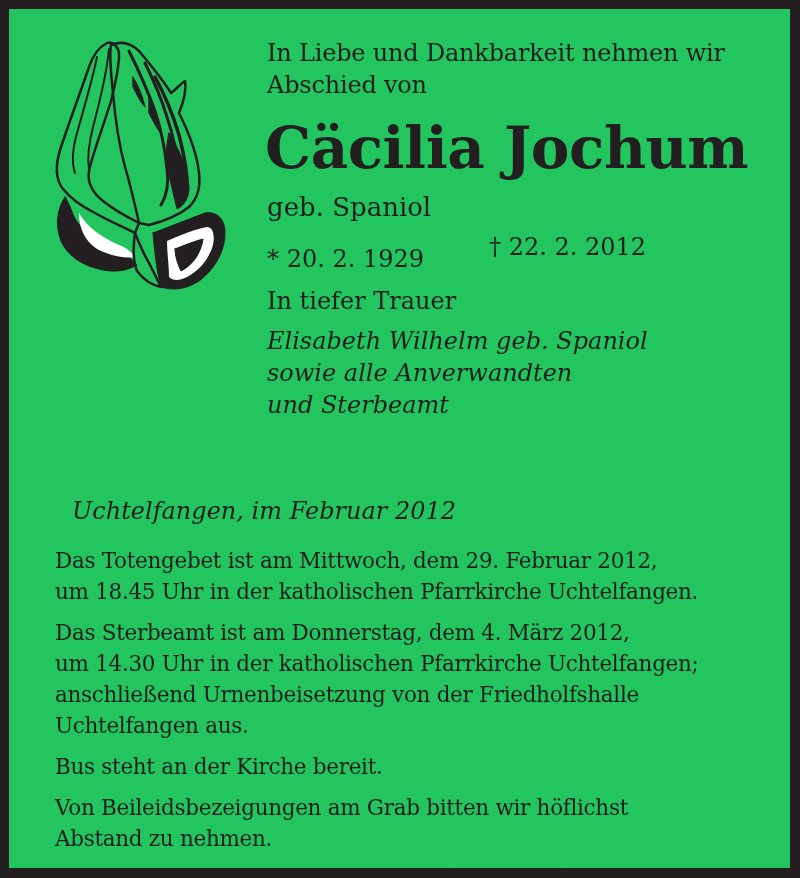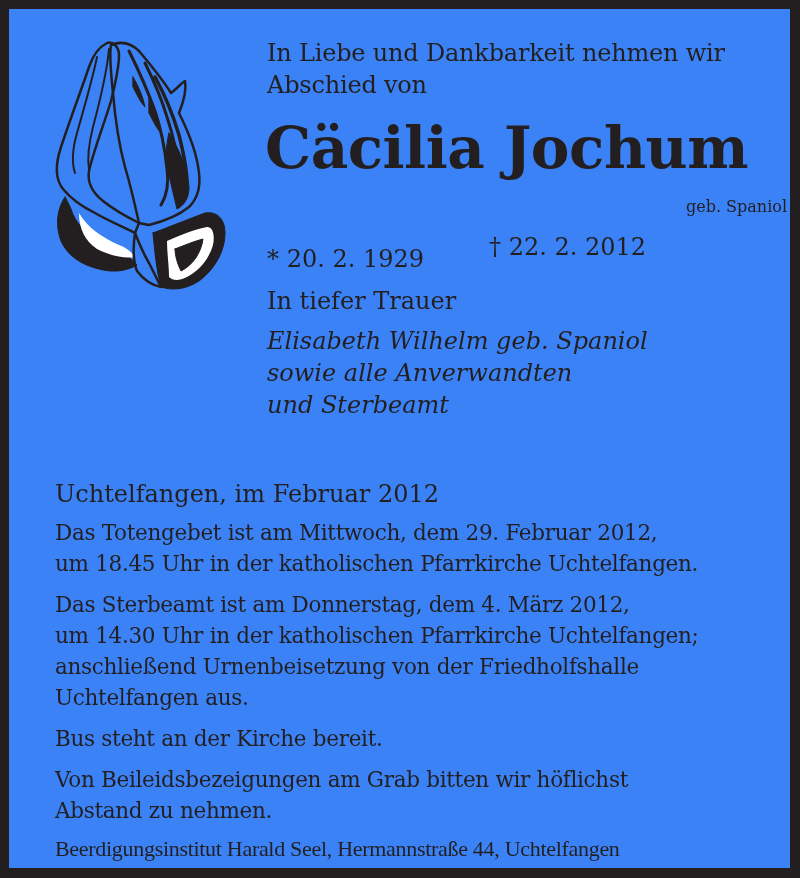--- a/index.html
+++ b/index.html
@@ -14,21 +14,21 @@
       overflow: hidden;
     }
     .frame {
       position: absolute;
       left: 0; top: 0;
       width: 800px; height: 878px;
       box-sizing: border-box;
       border-style: solid;
       border-color: #231f20;
       border-width: 9px 10px 10px 9px;
-      background: #3b82f6;
+      background: #22c55e;
     }
     .serif {
       font-family: "DejaVu Serif", "Liberation Serif", serif;
       color: #231f20;
     }
     .hands {
       position: absolute;
       left: 40px;
       top: 28px;
       width: 180px;
@@ -50,24 +50,23 @@
       font-family: "DejaVu Serif", "Liberation Serif", serif;
       font-weight: bold;
       font-size: 58px;
       line-height: 70px;
       margin: 12px 0 0 -2px;
       letter-spacing: -0.5px;
       color: #231f20;
       white-space: nowrap;
     }
     .nee {
-      font-size: 16px;
+      font-size: 26px;
       line-height: 32px;
       margin: 8px 0 8px 0;
-      text-align: right;
     }
     .dates {
       font-size: 24px;
       line-height: 32px;
       margin: 8px 0 0 0;
       position: relative;
       height: 32px;
     }
     .dates .birth { position: absolute; left: 0; top: 12px; white-space: nowrap; }
     .dates .death { position: absolute; left: 222px; top: 0; white-space: nowrap; }
@@ -85,22 +84,23 @@
     .mourners div { white-space: nowrap; }
     .bottom-block {
       position: absolute;
       left: 46px;
       top: 468px;
       width: 740px;
     }
     .place-date {
       font-size: 24px;
       line-height: 34px;
-      margin: 0;
+      margin: 17px;
       white-space: nowrap;
+      font-style: italic;
     }
     .para {
       font-size: 21.5px;
       line-height: 31px;
       margin: 6px 0 0 0;
       letter-spacing: -0.3px;
     }
     .para div { white-space: nowrap; }
     .para + .para { margin-top: 10px; }
     .footer-line {

